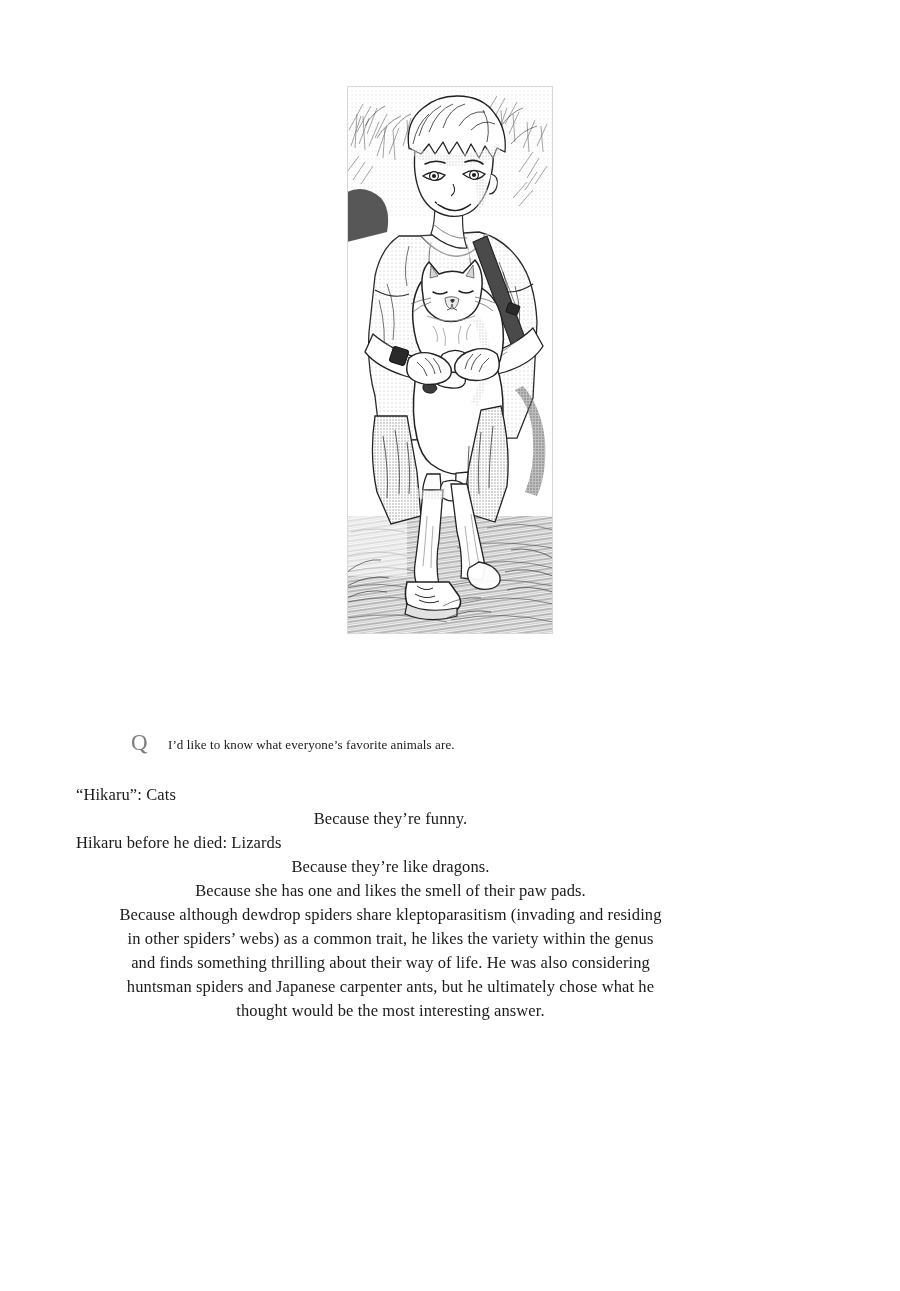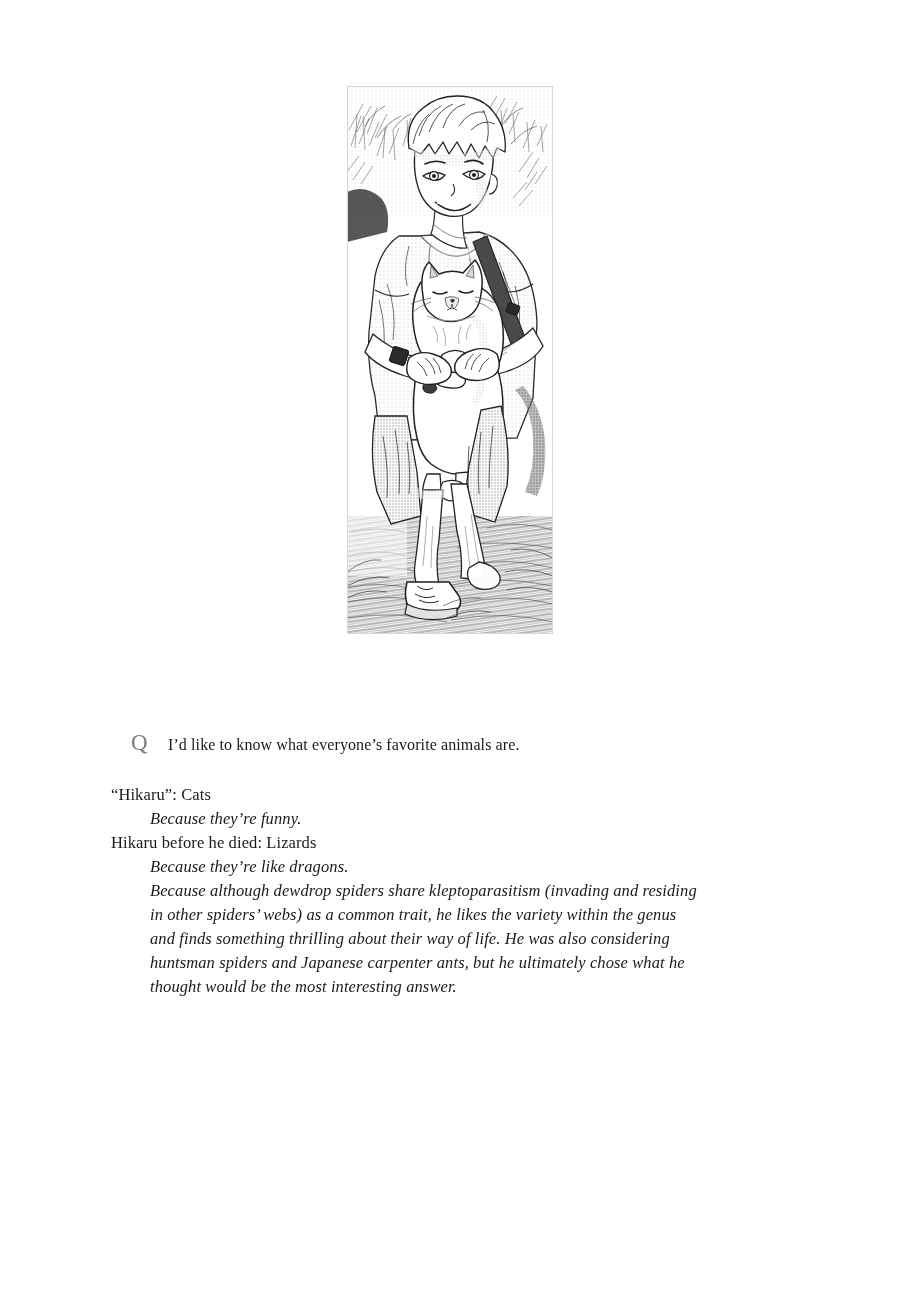--- a/index.html
+++ b/index.html
@@ -44,45 +44,44 @@
   .q-mark {
     position: absolute;
     left: 131px;
     top: -3px;
     font-size: 23px;
     line-height: 26px;
     color: #7d7d7d;
     font-family: "Liberation Serif", "DejaVu Serif", serif;
   }
   .question-text {
-    font-size: 16px;
+    font-size: 13px;
     line-height: 24px;
     letter-spacing: 0.1px;
   }
 
   .answers {
     margin-top: 20px;
-    padding-left: 111px;
+    padding-left: 76px;
   }
   .answer-entry {
     margin: 0;
   }
   .answer-head {
     font-size: 16.5px;
     line-height: 24px;
     letter-spacing: 0.1px;
   }
   .answer-body {
     font-size: 16.5px;
     line-height: 24px;
     letter-spacing: 0.1px;
     padding-left: 39px;
     max-width: 551px;
-    text-align: left;
-    font-style: italic;
+    text-align: center;
   }
 </style>
 </head>
 <body>
 
 <div class="page">
 
   <div class="illustration-panel">
     <svg width="206" height="548" viewBox="0 0 206 548" xmlns="http://www.w3.org/2000/svg">
       <defs>
@@ -312,20 +311,21 @@
         <div class="answer-head">“Hikaru”: Cats</div>
         <div class="answer-body">Because they’re funny.</div>
       </div>
 
       <div class="answer-entry">
         <div class="answer-head">Hikaru before he died: Lizards</div>
         <div class="answer-body">Because they’re like dragons.</div>
       </div>
 
       <div class="answer-entry">
+        <div class="answer-body">Because she has one and likes the smell of their paw pads.</div>
       </div>
 
 
       <div class="answer-entry">
       </div>
 
       <div class="answer-entry">
         <div class="answer-body">Because although dewdrop spiders share kleptoparasitism (invading and residing in other spiders’ webs) as a common trait, he likes the variety within the genus and finds something thrilling about their way of life. He was also considering huntsman spiders and Japanese carpenter ants, but he ultimately chose what he thought would be the most interesting answer.</div>
       </div>
 

